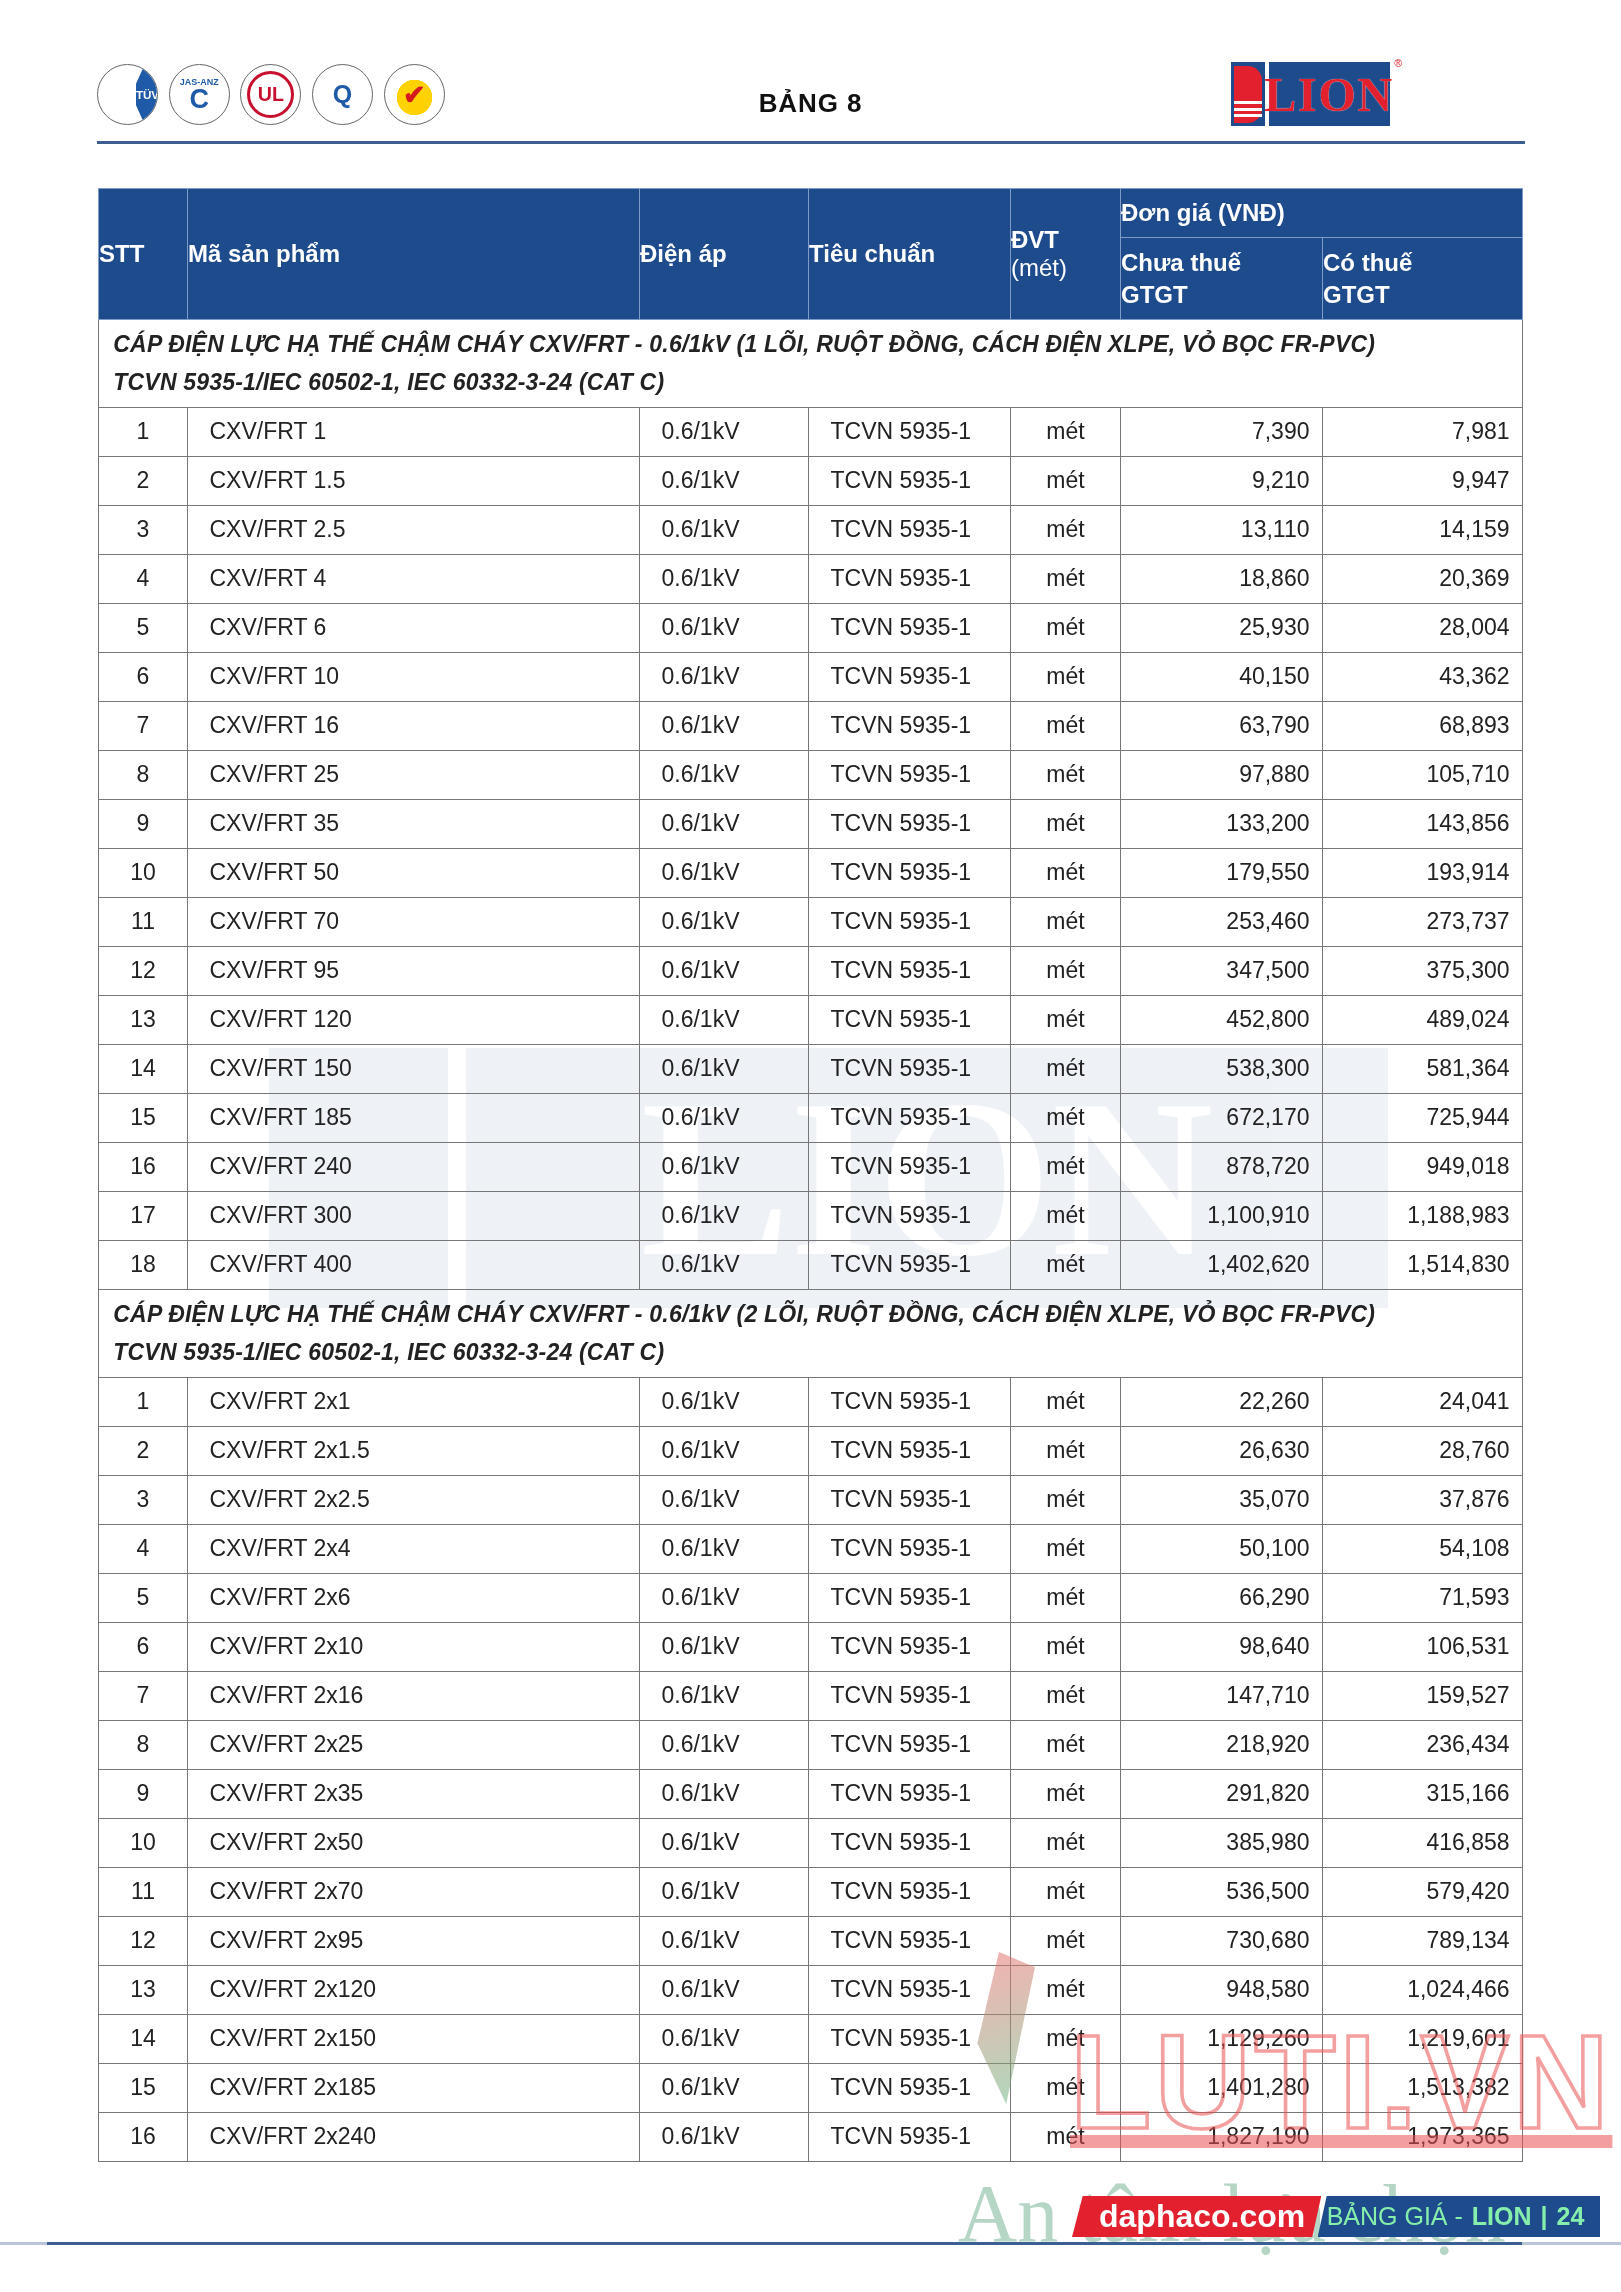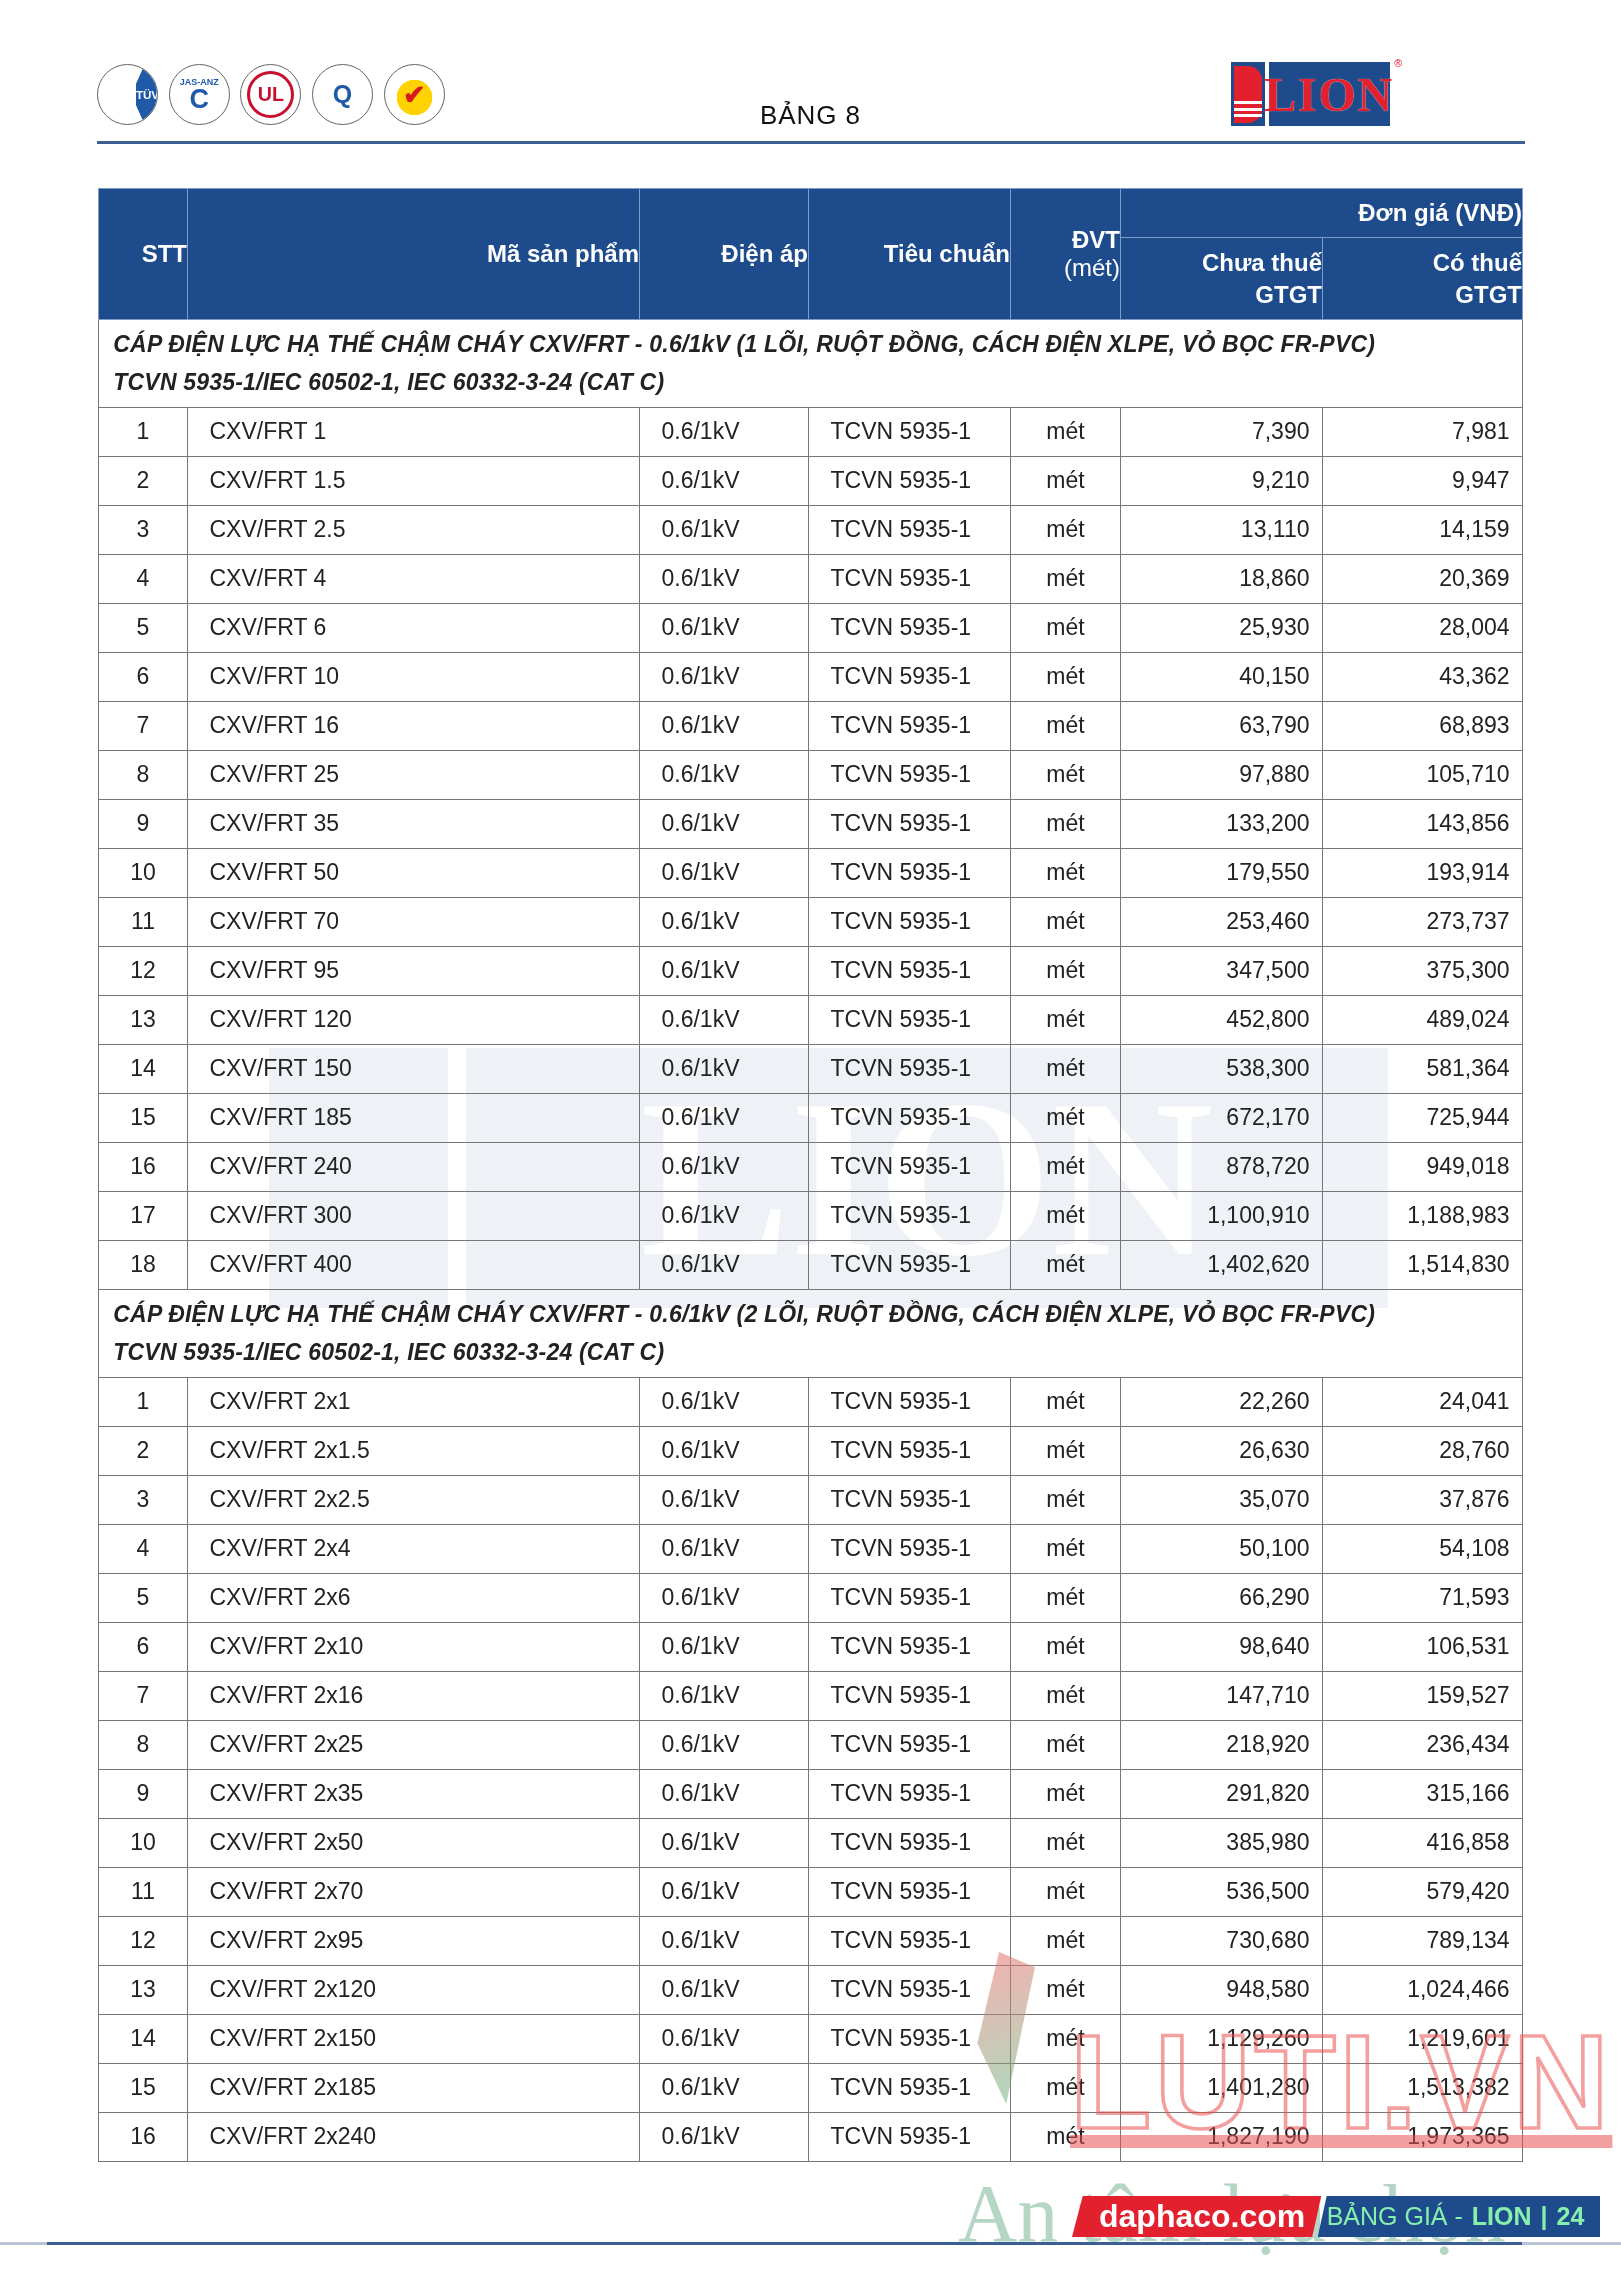--- a/index.html
+++ b/index.html
@@ -8,33 +8,33 @@
   .cert-row { position:absolute; left:97px; top:64px; height:64px; display:flex; gap:10.7px; }
   .cert { width:59px; height:59px; border-radius:50%; border:1.8px solid #666; background:#fff; display:flex; align-items:center; justify-content:center; font-weight:bold; font-size:9.9px; overflow:hidden; }
   .cert.tuv { background:#fff; }
   .cert.tuv .inner { width:48px; height:52px; background:#1e5aa8; color:#fff; display:flex; align-items:center; justify-content:center; font-size:11.6px; clip-path:polygon(30% 0,70% 0,100% 30%,100% 70%,70% 100%,30% 100%,0 70%,0 30%);margin-left:40px; }
   .cert.jas { color:#1e5aa8; flex-direction:column; font-size:9px; }
   .cert.jas .c { font-size:27px; line-height:25px; color:#1e5aa8; }
   .cert.ul .inner { width:47px; height:47px; border-radius:50%; border:3.6px solid #c8102e; color:#c8102e; display:flex; align-items:center; justify-content:center; font-size:19.7px; box-sizing:border-box; }
   .cert.qr { color:#1e5aa8; font-size:25px; }
   .cert.hvn { background:radial-gradient(circle at 50% 55%, #ffd200 0 40%, #fff 41%); color:#d71920; font-size:27px; }
 
-  .page-title { position:absolute; left:0; width:1621px; top:100px; text-align:center; font-weight:normal; font-size:26px; color:#111; letter-spacing:0.9px; }
+  .page-title { position:absolute; left:0; width:1621px; top:88px; text-align:center; font-weight:bold; font-size:26px; color:#111; letter-spacing:0.9px; }
 
   .logo { position:absolute; left:1231px; top:62px; height:66px; display:flex; gap:3.6px; }
   .logo .p { width:34px; height:64px; background:#1e4b8c; position:relative; overflow:hidden; }
   .logo .p .pr { position:absolute; left:2.7px; top:3.6px; width:28px; height:57px; background:#e3202d; border-radius:0 14.3px 14.3px 0; }
   .logo .p .stripe { position:absolute; left:2.7px; height:2.7px; width:28px; background:#fff; }
   .logo .name { width:121px; height:64px; background:#1e4b8c; color:#e3202d; font-family:"Liberation Serif", serif; font-weight:bold; font-size:48px; display:flex; align-items:center; justify-content:center; letter-spacing:1.8px; text-shadow:0 0 0.9px #fff; }
   .logo .reg { position:absolute; right:-12.5px; top:-5.4px; font-size:10.7px; color:#e3202d; }
 
   .top-rule { position:absolute; left:97px; top:141px; width:1428px; height:2.7px; background:#3b5f93; }
 
   table.price { position:absolute; left:98px; top:188px; width:1425px; border-collapse:collapse; table-layout:fixed; }
-  table.price th { background:#1e4b8c; color:#fff; font-weight:bold; font-size:24px; border:0.9px solid #7f9cc8; padding:0; text-align:right; vertical-align:middle; }
+  table.price th { background:#1e4b8c; color:#fff; font-weight:bold; font-size:24px; border:0.9px solid #7f9cc8; padding:0; text-align:left; vertical-align:middle; }
   table.price th .light { font-weight:normal; display:block; }
   table.price td { border:0.9px solid #777; font-size:23px; height:48px; padding:0; vertical-align:middle; color:#222; }
   td.c-stt { text-align:center; }
   td.c-code { padding-left:21.5px !important; }
   td.c-volt { padding-left:21.5px !important; }
   td.c-std { padding-left:21.5px !important; }
   td.c-unit { text-align:center; }
   td.c-num { text-align:right; padding-right:12.5px !important; }
   td.section { font-weight:bold; font-size:23px; line-height:38px; padding:5.4px 14.3px !important; height:auto !important; color:#111; letter-spacing:0.2px;font-style:italic; }
 

